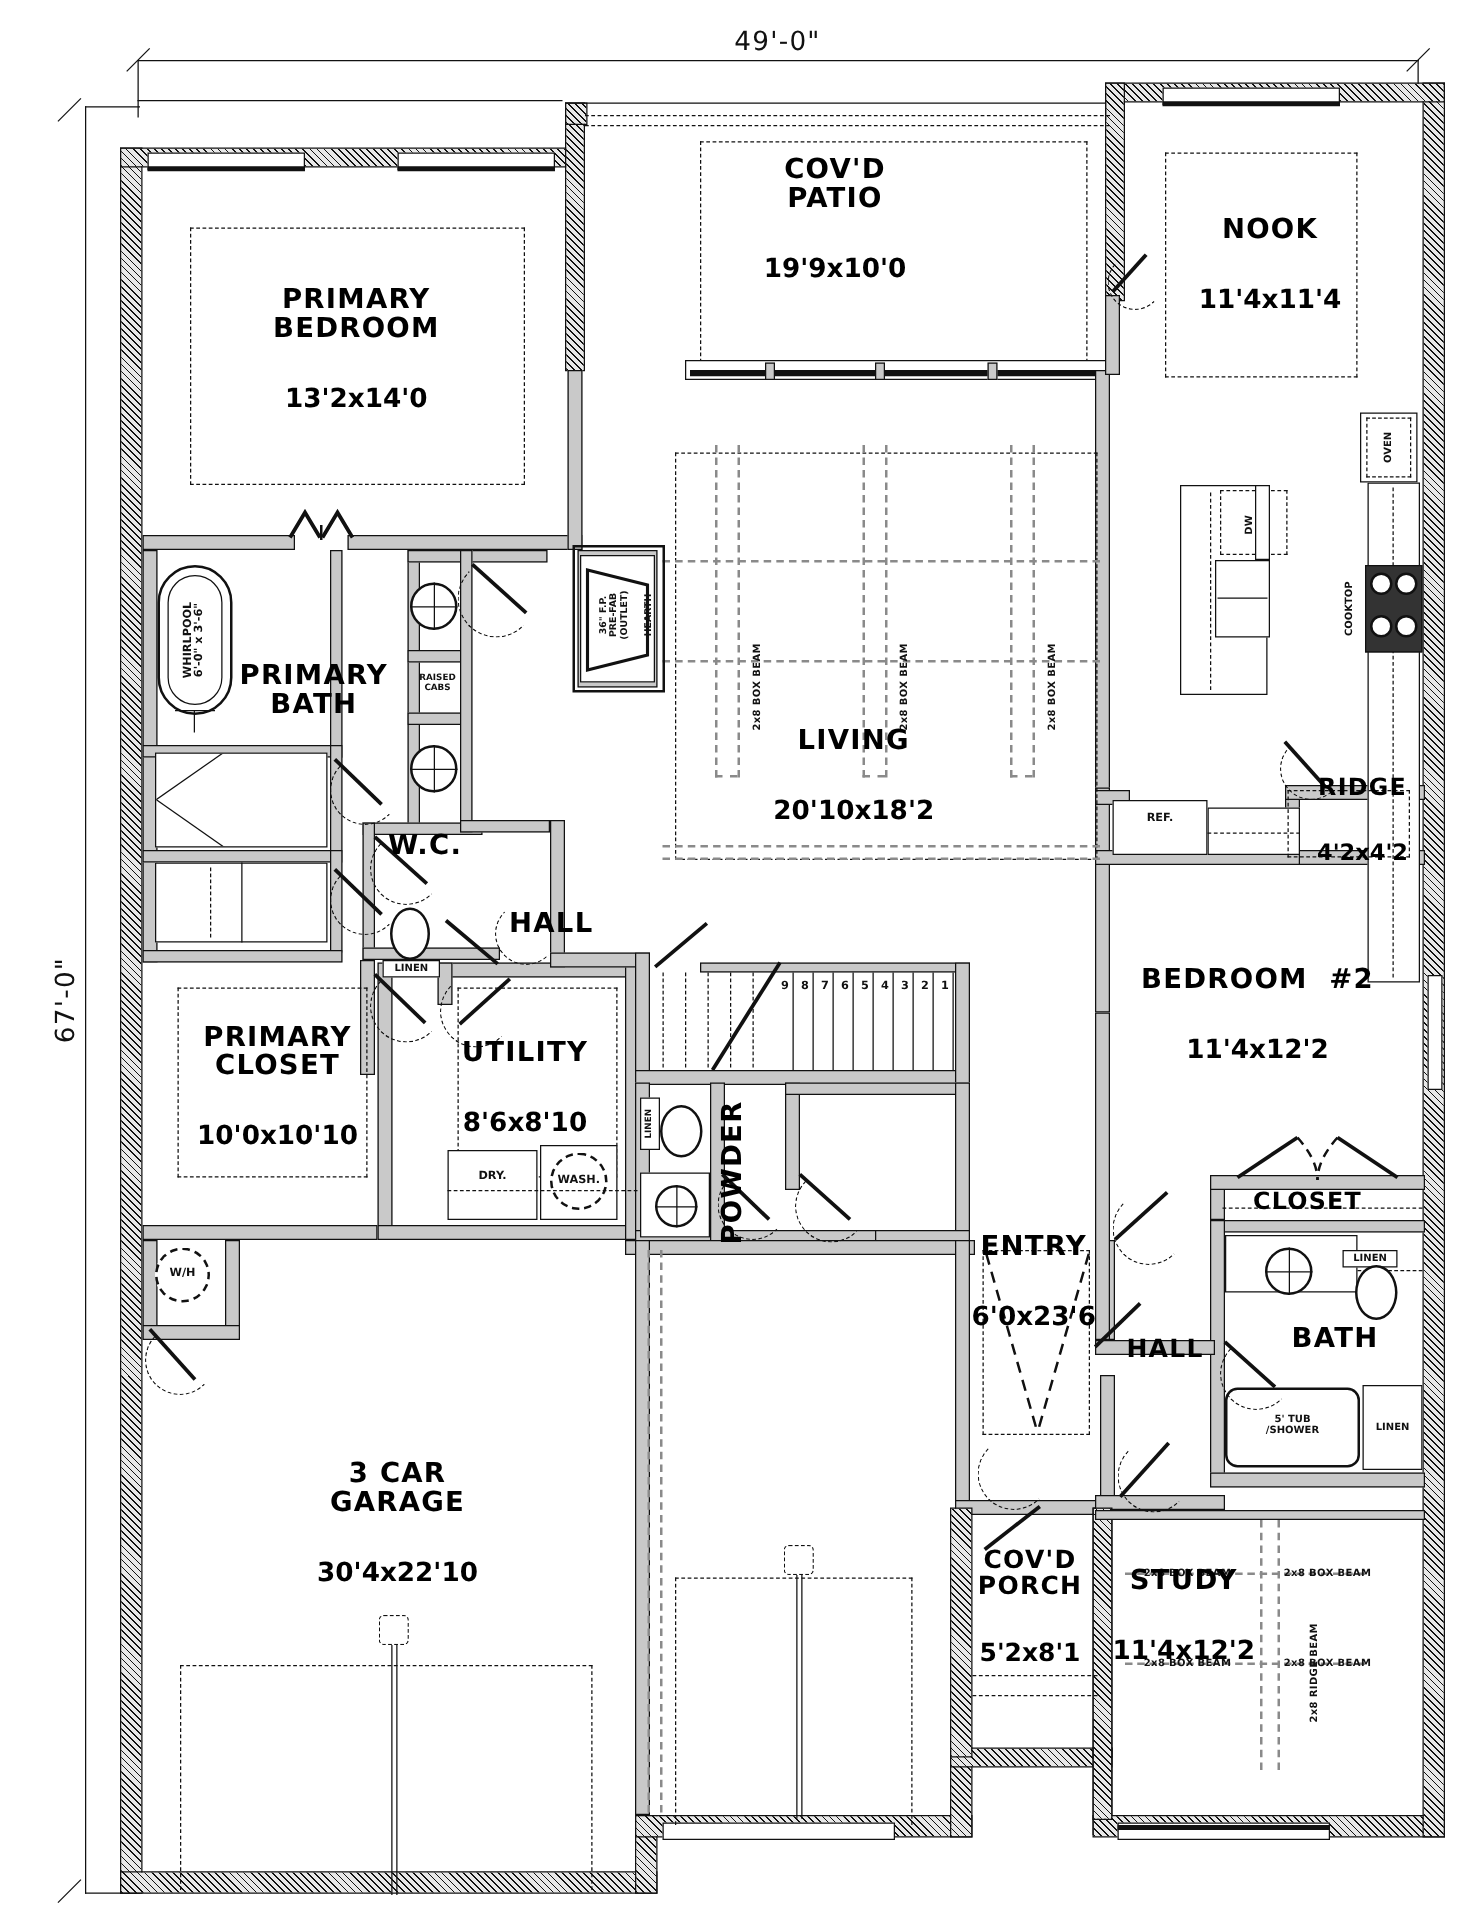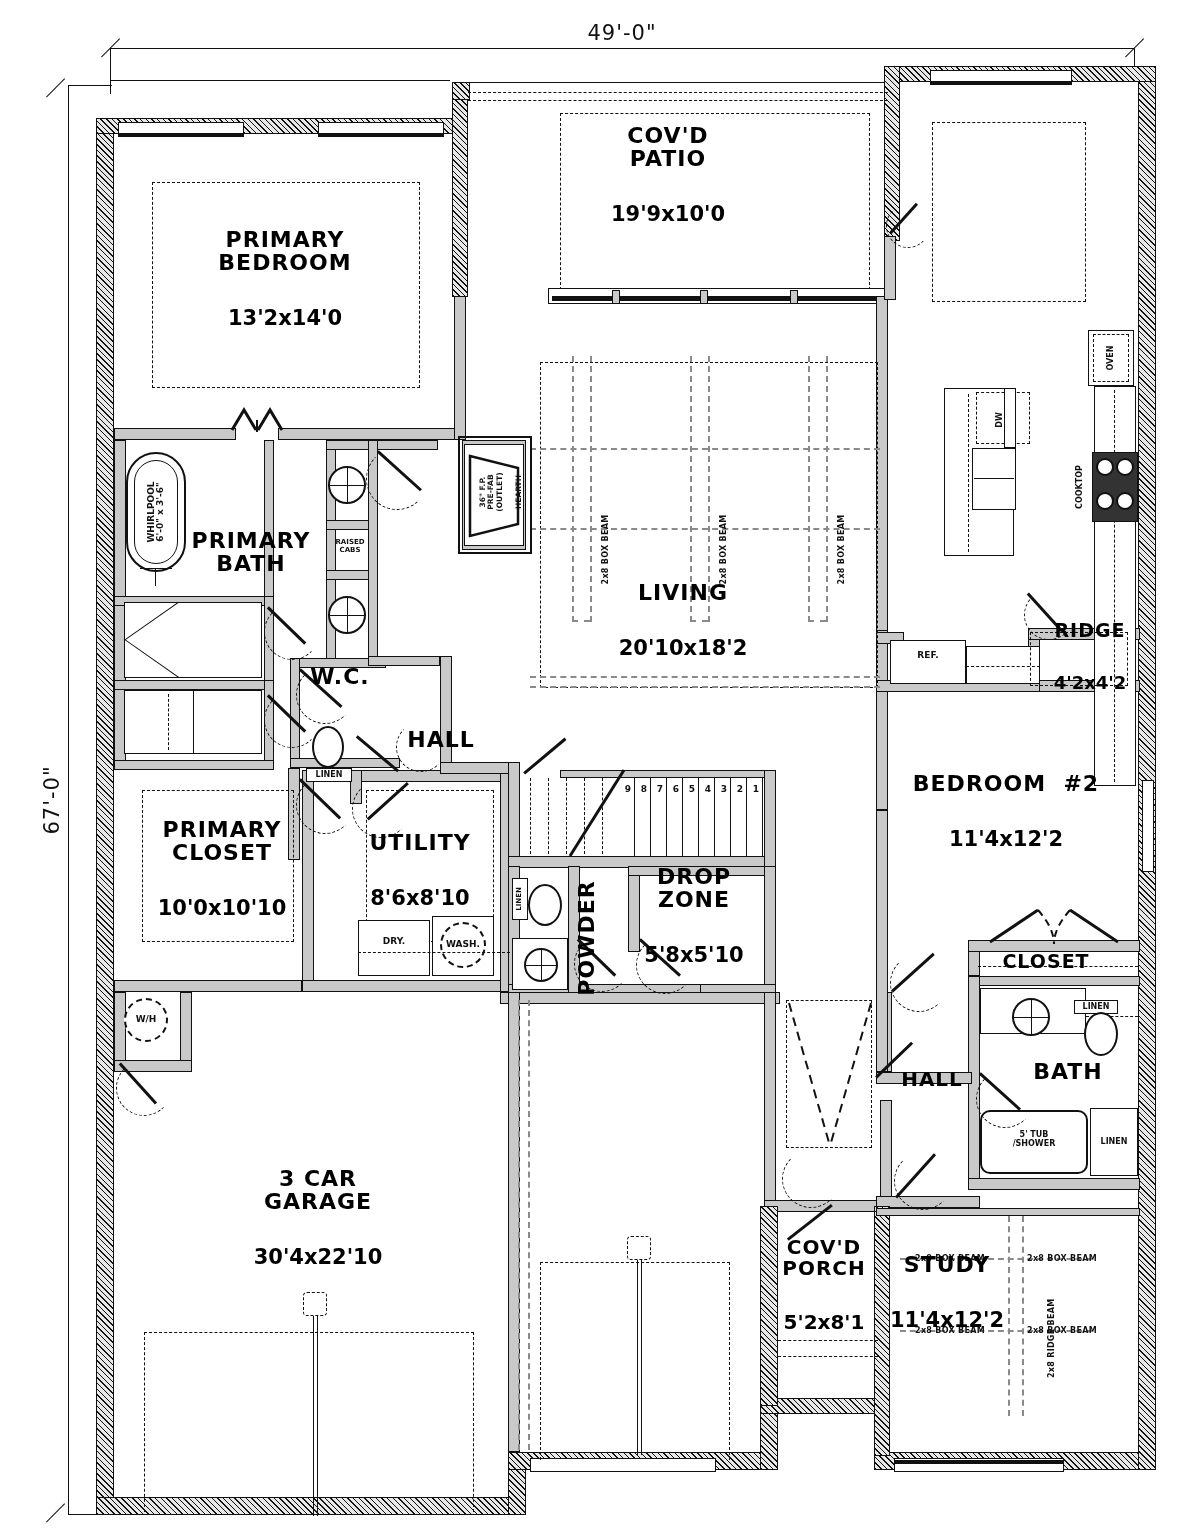--- a/index.html
+++ b/index.html
@@ -478,20 +478,24 @@
 BEDROOM</span>
     <span class="dim">13'2x14'0</span>
   </div>
 
   <div class="lbl" style="left:668px;top:175px;">
     <span class="nm">COV'D
 PATIO</span>
     <span class="dim">19'9x10'0</span>
   </div>
 
+  <div class="lbl" style="left:1016px;top:211px;">
+    <span class="nm">NOOK</span>
+    <span class="dim">11'4x11'4</span>
+  </div>
 
   <div class="lbl" style="left:251px;top:552px;">
     <span class="nm">PRIMARY
 BATH</span>
   </div>
 
   <div class="lbl" style="left:683px;top:620px;">
     <span class="nm">LIVING</span>
     <span class="dim">20'10x18'2</span>
   </div>
@@ -520,34 +524,33 @@
 CLOSET</span>
     <span class="dim">10'0x10'10</span>
   </div>
 
   <div class="lbl" style="left:420px;top:870px;">
     <span class="nm">UTILITY</span>
     <span class="dim">8'6x8'10</span>
   </div>
 
 
-  <div class="lbl" style="left:694px;top:916px;">
-    <span class="nm">DROP
-ZONE</span>
-    <span class="dim">5'8x5'10</span>
-  </div>
 
   <div class="lbl" style="left:586px;top:938px;transform:translate(-50%,-50%) rotate(-90deg);">
     <span class="nm">POWDER</span>
   </div>
 
   <div class="lbl" style="left:1046px;top:962px;">
     <span class="nm" style="font-size:19px;">CLOSET</span>
   </div>
 
+  <div class="lbl" style="left:827px;top:1025px;">
+    <span class="nm">ENTRY</span>
+    <span class="dim">6'0x23'6</span>
+  </div>
 
   <div class="lbl" style="left:932px;top:1079px;">
     <span class="nm" style="font-size:20px;">HALL</span>
   </div>
 
   <div class="lbl" style="left:1068px;top:1071px;">
     <span class="nm">BATH</span>
   </div>
 
   <div class="lbl" style="left:318px;top:1218px;">

